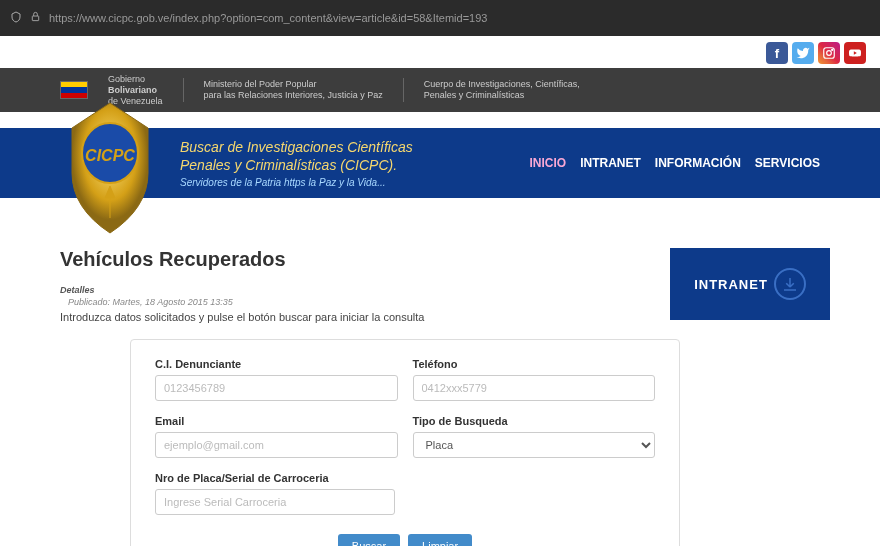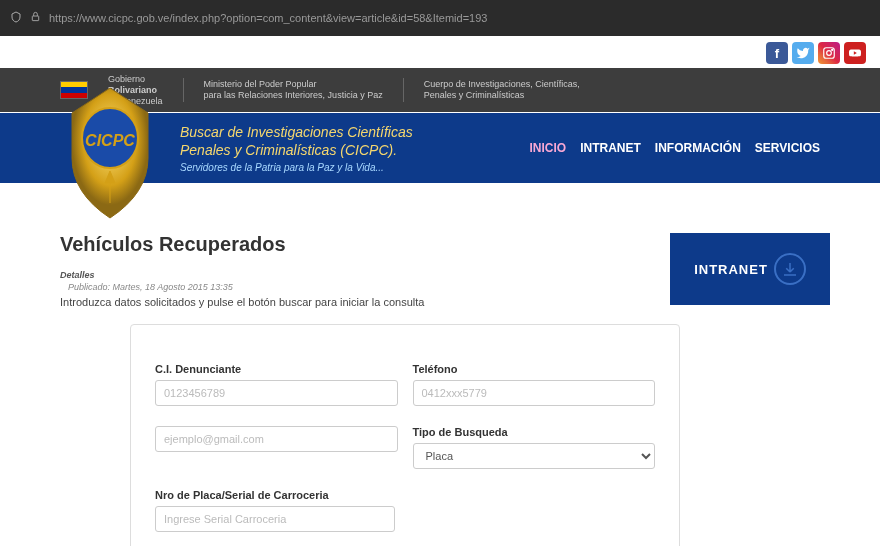--- a/index.html
+++ b/index.html
@@ -12,37 +12,37 @@
 .fb { background: #3b5998; }
 .tw { background: #55acee; }
 .ig { background: linear-gradient(45deg,#f09433,#e6683c,#dc2743,#cc2366,#bc1888); }
 .yt { background: #cd201f; }
 .gov-strip { background: #3d3d3d; display: flex; align-items: flex-end; padding: 6px 0; font-size: 9px; color: #ccc; }
 .gov-inner { width: 760px; margin: 0 auto; display: flex; align-items: center; gap: 20px; }
 .flag { width: 28px; height: 18px; background: linear-gradient(to bottom, #ffcc00 33%, #003399 33%, #003399 66%, #cc0000 66%); border: 1px solid #666; }
 .gov-text { line-height: 1.2; }
 .gov-sep { width: 1px; height: 24px; background: #666; }
 .blue-band { background: #0d3a8a; height: 70px; position: relative; }
-.blue-inner { width: 760px; margin: 1px auto; display: flex; align-items: center; height: 100%; position: relative; }
+.blue-inner { width: 760px; margin: 16px auto; display: flex; align-items: center; height: 100%; position: relative; }
 .badge { position: absolute; left: 0; top: -30px; width: 100px; height: 140px; z-index: 10; }
 .badge svg { width: 100%; height: 100%; }
 .org-title { margin-left: 120px; color: #f5d76e; font-style: italic; font-size: 14px; line-height: 1.3; }
 .org-sub { color: #a8d8ff; font-size: 10px; font-style: italic; margin-top: 2px; }
 .top-nav { margin-left: auto; display: flex; gap: 14px; font-size: 12px; font-weight: bold; }
 .top-nav a { color: #fff; text-decoration: none; }
 .top-nav a.active { color: #f9a8d4; }
 .content-wrap { width: 760px; margin: 0 auto; display: flex; gap: 20px; padding-top: 50px; }
 .main-col { flex: 1; }
 .side-col { width: 150px; }
 .page-title { font-size: 20px; font-weight: bold; color: #333; margin-bottom: 14px; }
 .meta { font-size: 9px; color: #555; font-weight: bold; font-style: italic; }
 .meta-date { font-size: 9px; color: #888; font-style: italic; margin: 2px 0 4px 8px; }
 .intro { font-size: 11px; color: #444; margin-bottom: 16px; }
 .form-card { border: 1px solid #ddd; border-radius: 4px; padding: 18px 24px; background: #fff; margin-left: 70px; margin-right: -30px; }
-.form-row { display: flex; gap: 15px; margin-bottom: 14px; margin-top: 20px; }
+.form-row { display: flex; gap: 15px; margin-bottom: 14px; }
 .form-group { flex: 1; }
 .form-label { font-size: 11px; font-weight: bold; color: #333; display: block; margin-bottom: 5px; }
 .form-control { width: 100%; height: 26px; border: 1px solid #ccc; border-radius: 3px; padding: 0 8px; font-size: 11px; color: #999; background: #fff; }
 .form-control::placeholder { color: #bbb; }
 .btn-row { display: flex; justify-content: center; gap: 8px; margin-top: 19px; }
 .btn { background: #428bca; color: #fff; border: none; border-radius: 3px; padding: 6px 14px; font-size: 11px; cursor: pointer; }
 .intranet-box { background: #0d3a8a; color: #fff; height: 72px; display: flex; align-items: center; justify-content: center; gap: 6px; font-size: 13px; font-weight: bold; letter-spacing: 1px; margin-right: -10px; }
 .intranet-box .circ { width: 32px; height: 32px; border: 2px solid #3a6fc4; border-radius: 50%; display: flex; align-items: center; justify-content: center; }
 select.form-control { color: #555; }
 input[type=number].form-control { color: #999; }
@@ -123,21 +123,21 @@
         <text x="50" y="63" font-size="16" font-weight="bold" fill="#d4a017" text-anchor="middle" font-style="italic">CICPC</text>
         <g stroke="#d4a017" stroke-width="1" fill="#d4a017">
           <path d="M50 88 L45 100 L55 100 Z"></path>
           <path d="M50 100 L50 120"></path>
         </g>
       </svg>
     </div>
     <div class="org-title">
       <div>Buscar de Investigaciones Científicas</div>
       <div>Penales y Criminalísticas (CICPC).</div>
-      <div class="org-sub">Servidores de la Patria para la Paz y la Vida...</div>
+      <div class="org-sub">Servidores de la Patria https la Paz y la Vida...</div>
     </div>
     <div class="top-nav">
       <a href="#" class="active">INICIO</a>
       <a href="#">INTRANET</a>
       <a href="#">INFORMACIÓN</a>
       <a href="#">SERVICIOS</a>
     </div>
   </div>
 </div>
 
@@ -154,20 +154,21 @@
           <label class="form-label">C.I. Denunciante</label>
           <input class="form-control" placeholder="0123456789" style="">
         </div>
         <div class="form-group">
           <label class="form-label">Teléfono</label>
           <input type="number" class="form-control" placeholder="0412xxx5779" style="">
         </div>
       </div>
       <div class="form-row">
         <div class="form-group">
+          <label class="form-label">Email</label>
           <input class="form-control" placeholder="ejemplo@gmail.com" style="">
         </div>
         <div class="form-group">
           <label class="form-label">Tipo de Busqueda</label>
           <select class="form-control">
             <option>Placa</option>
           </select>
         </div>
       </div>
       <div class="form-row">

